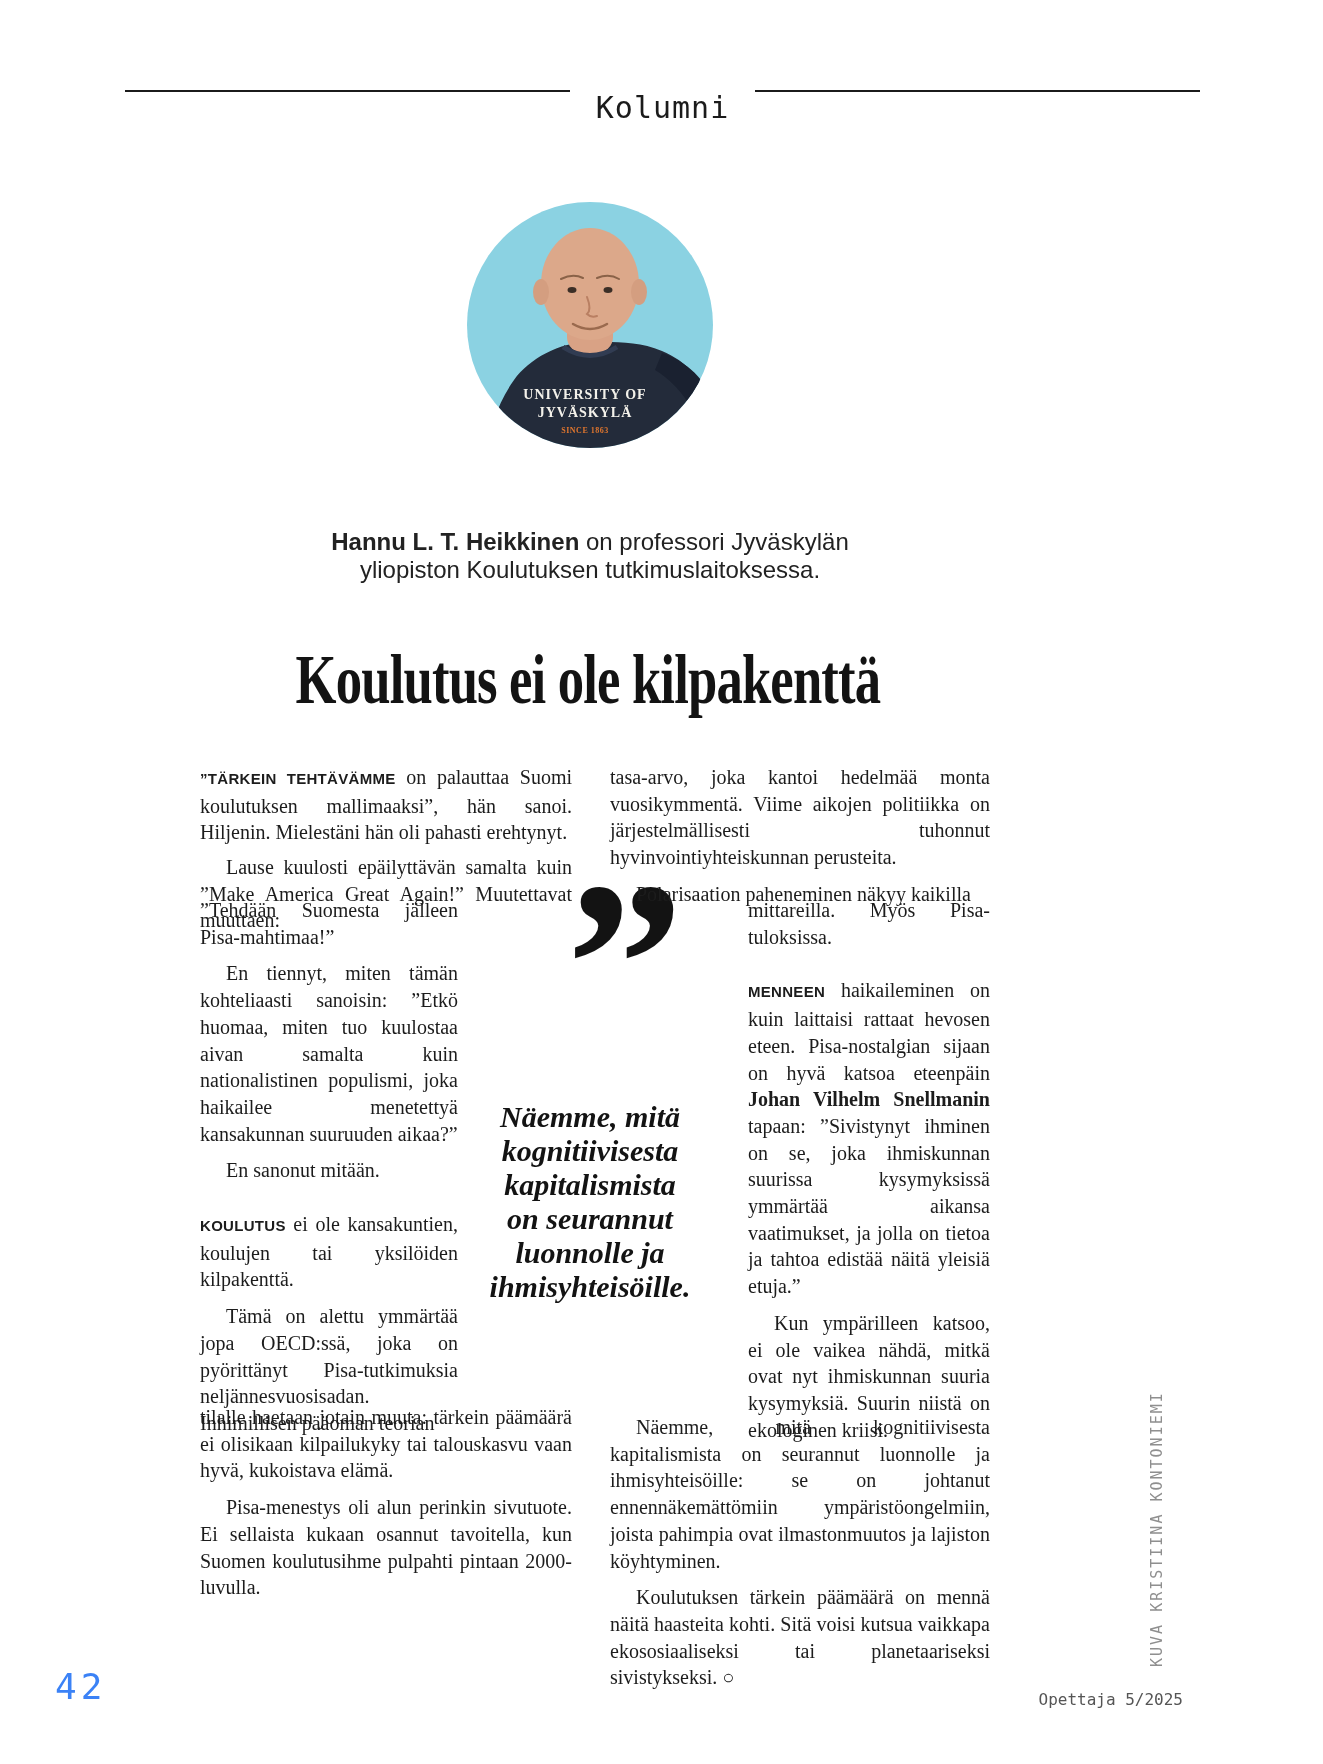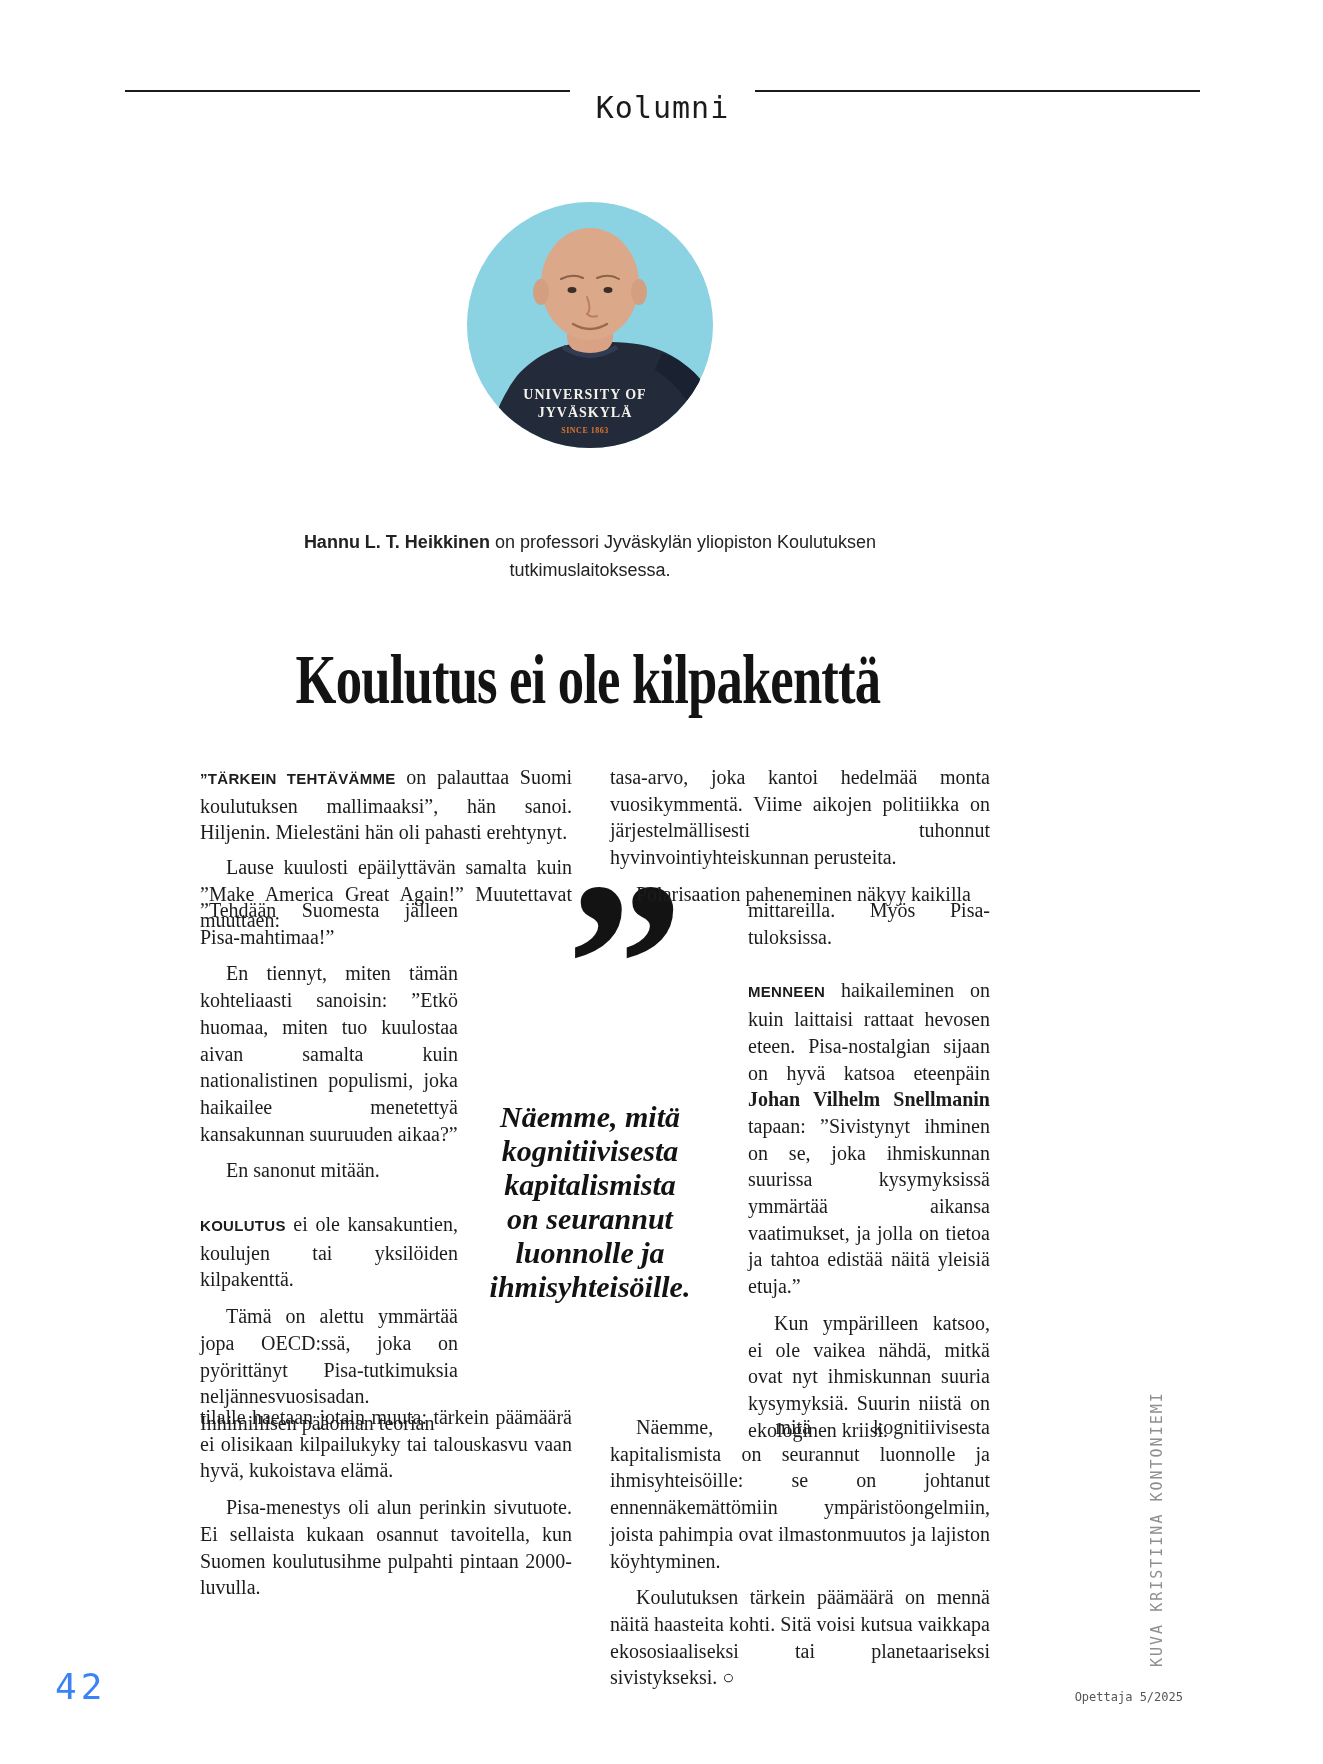--- a/index.html
+++ b/index.html
@@ -21,21 +21,21 @@
   }
 
   
   .portrait { position:absolute; left:467px; top:202px; width:246px; height:246px; }
   .shirt-t { fill:#f3f1ea; font-family:"Liberation Serif", serif; font-size:14px; font-weight:700; letter-spacing:1px; text-anchor:middle; }
   .shirt-b { fill:#e0762e; font-family:"Liberation Serif", serif; font-size:8px; font-weight:700; letter-spacing:0.5px; text-anchor:middle; }
 
   
   .caption {
     position:absolute; left:280px; top:528px; width:620px; text-align:center;
-    font-family:"Liberation Sans", sans-serif; font-size:18px; line-height:28px; color:#222;
+    font-family:"Liberation Sans", sans-serif; font-size:24px; line-height:28px; color:#222;
   }
   .caption .cap-name { font-weight:700; }
 
   
   .headline {
     position:absolute; left:130px; top:636px; width:915px; height:86px;
     text-align:center; white-space:nowrap; margin:0;
   }
   .headline > span {
     display:inline-block; font-size:62px; line-height:86px; font-weight:700;
@@ -71,21 +71,21 @@
   }
 
   
   .page-num {
     position:absolute; left:55px; top:1666px;
     font-family:"DejaVu Sans Mono", monospace; font-size:36px; font-weight:400;
     color:#3b82f6; letter-spacing:4px;
   }
   .footer-issue {
     position:absolute; right:140px; top:1690px;
-    font-family:"DejaVu Sans Mono", monospace; font-size:12px; color:#555;
+    font-family:"DejaVu Sans Mono", monospace; font-size:16px; color:#555;
   }
 </style>
 </head>
 <body>
 
 <div class="page">
 
   <div class="kicker-row">
     <div class="kicker-line"></div>
     <div class="kicker-text">Kolumni</div>

